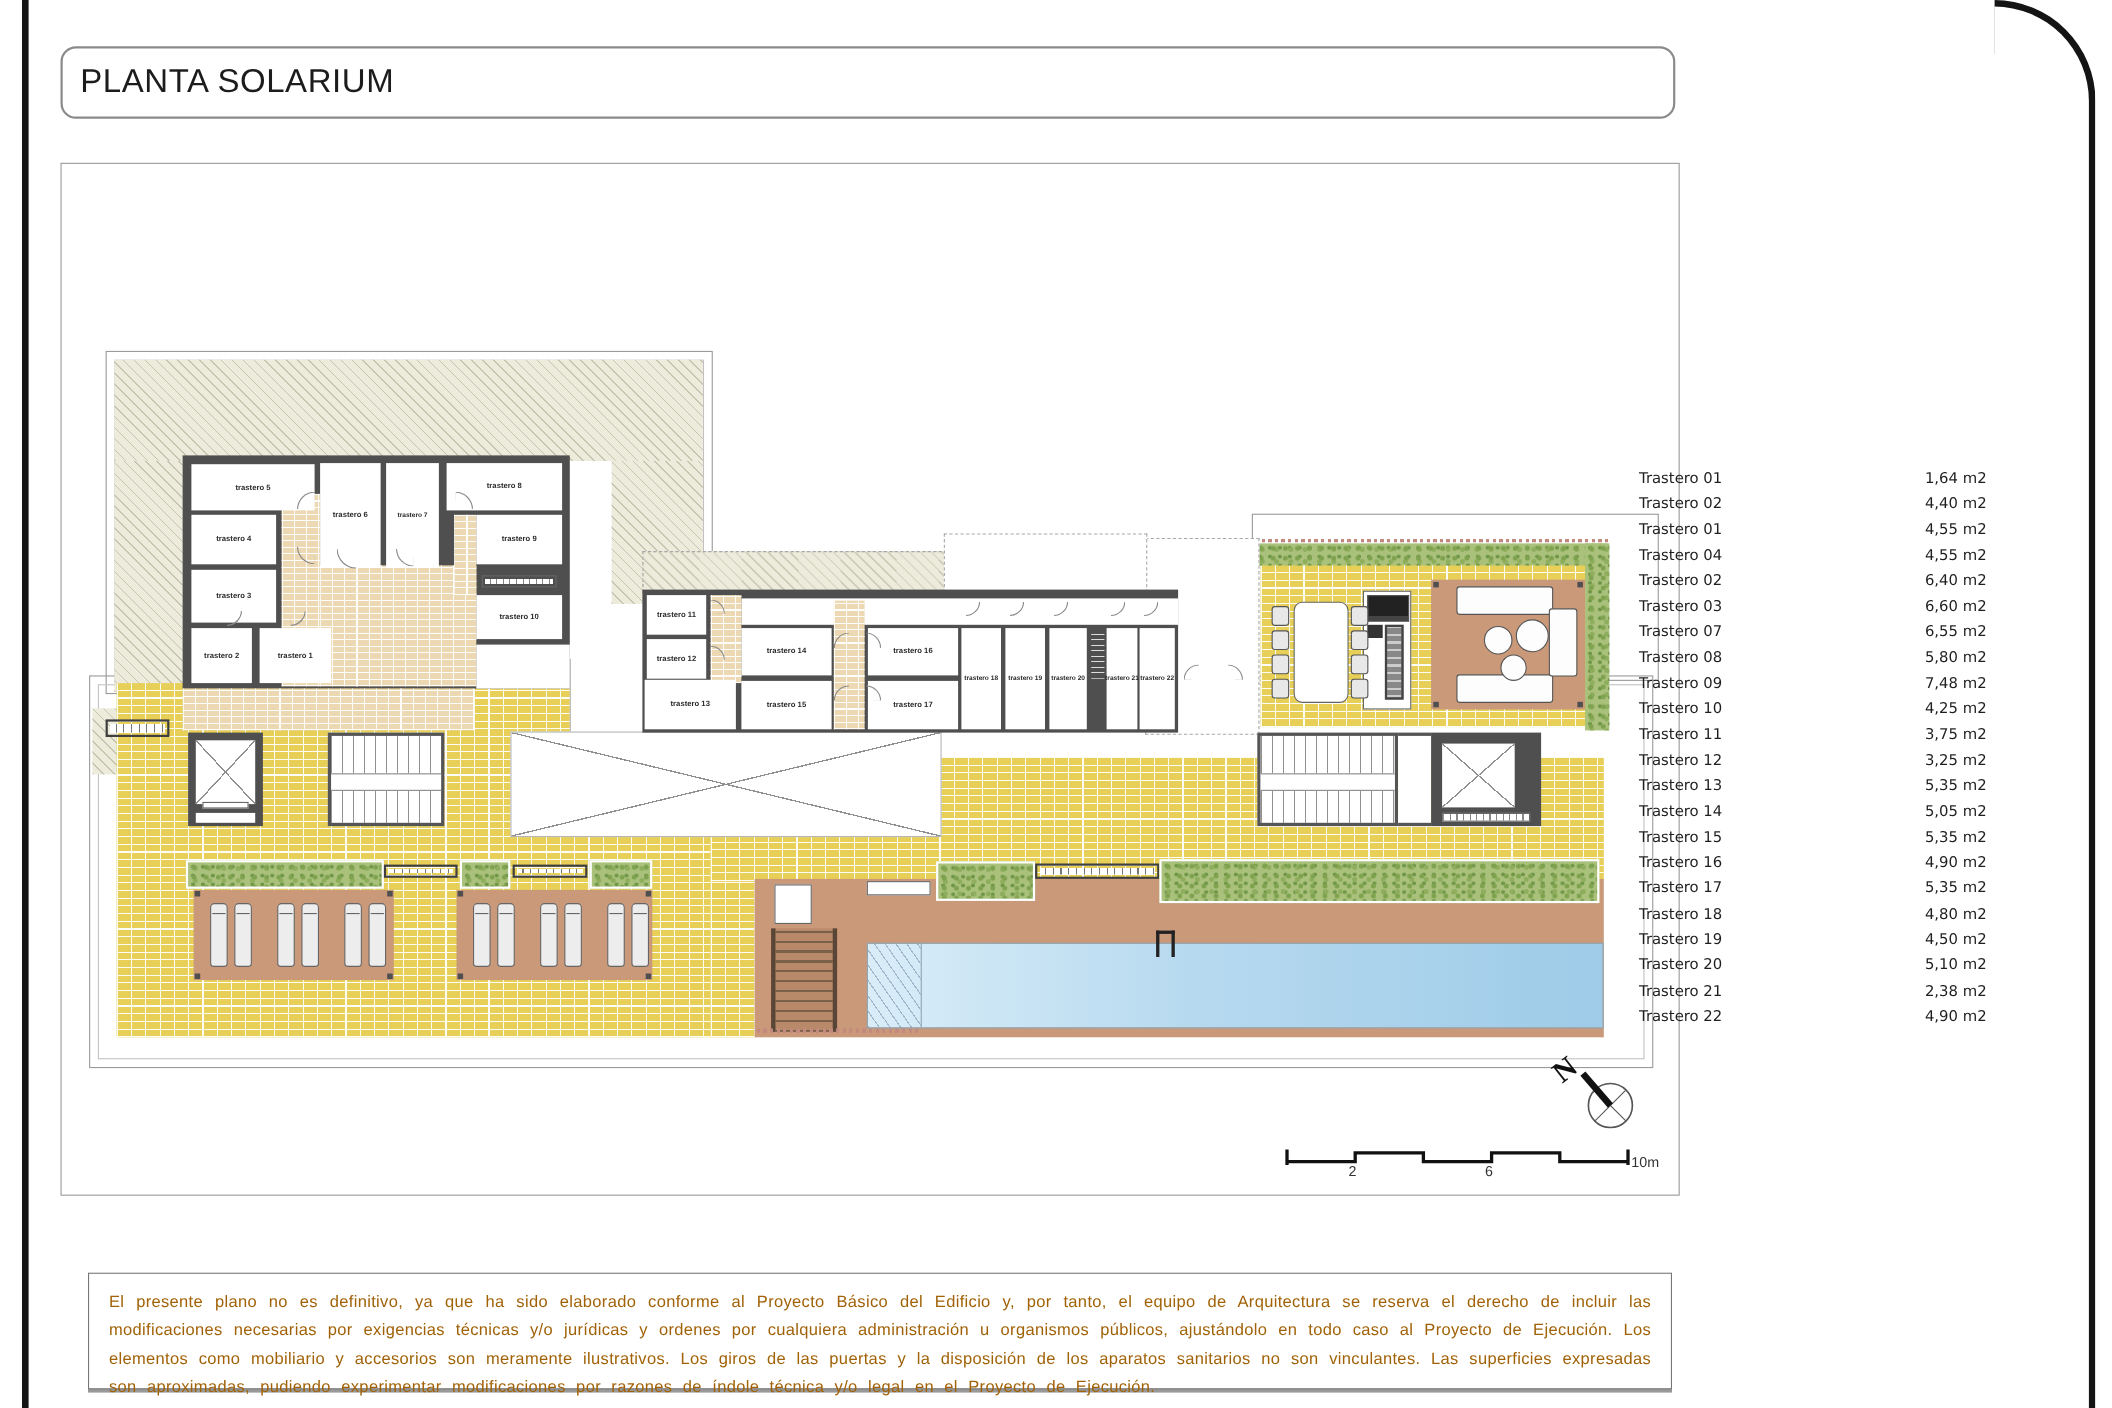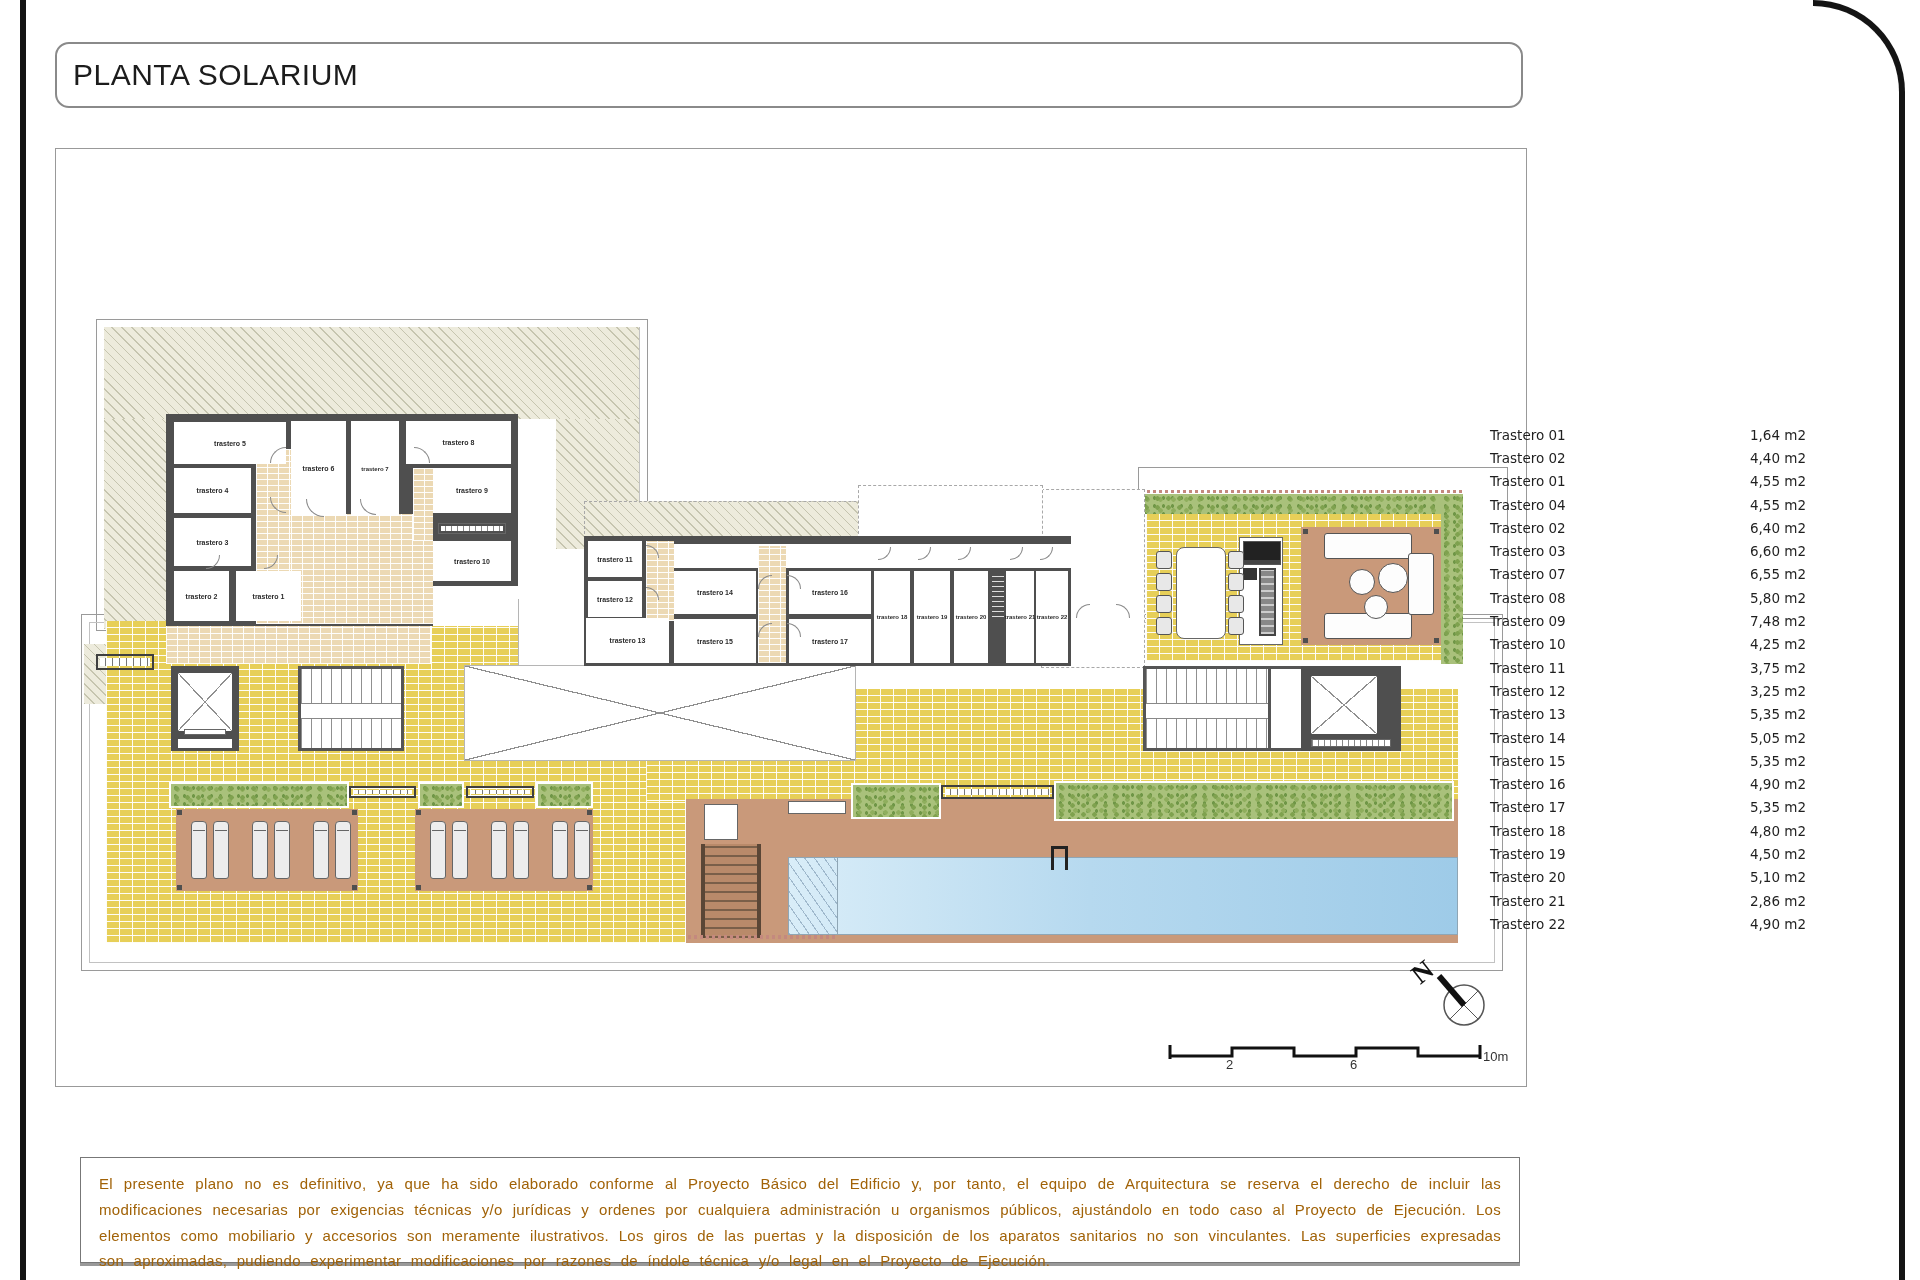--- a/index.html
+++ b/index.html
@@ -394,21 +394,21 @@
     <li class="row">
       <span>Trastero 19</span>
       <span>4,50 m2</span>
     </li>
     <li class="row">
       <span>Trastero 20</span>
       <span>5,10 m2</span>
     </li>
     <li class="row">
       <span>Trastero 21</span>
-      <span>2,86 m2</span>
+      <span>2,38 m2</span>
     </li>
     <li class="row">
       <span>Trastero 22</span>
       <span>4,90 m2</span>
     </li>
   </ul>
 
 <div class="abs note-box">
   <p>El presente plano no es definitivo, ya que ha sido elaborado conforme al Proyecto Básico del Edificio y, por tanto, el equipo de Arquitectura se reserva el derecho de incluir las modificaciones necesarias por exigencias técnicas y/o jurídicas y ordenes por cualquiera administración u organismos públicos, ajustándolo en todo caso al Proyecto de Ejecución. Los elementos como mobiliario y accesorios son meramente ilustrativos. Los giros de las puertas y la disposición de los aparatos sanitarios no son vinculantes. Las superficies expresadas son aproximadas, pudiendo experimentar modificaciones por razones de índole técnica y/o legal en el Proyecto de Ejecución.</p>
 </div>

